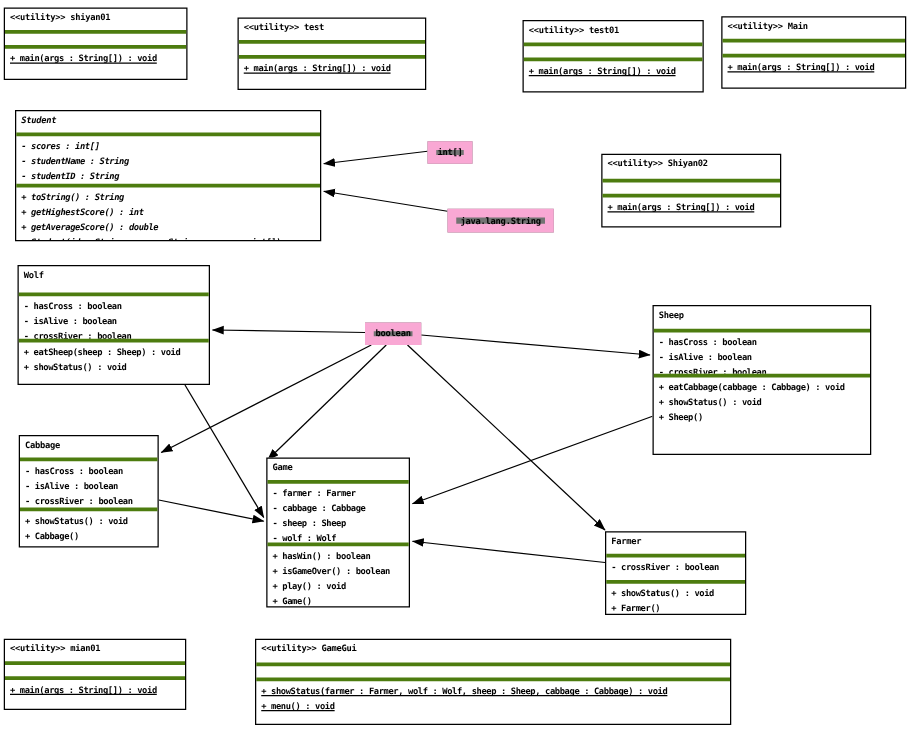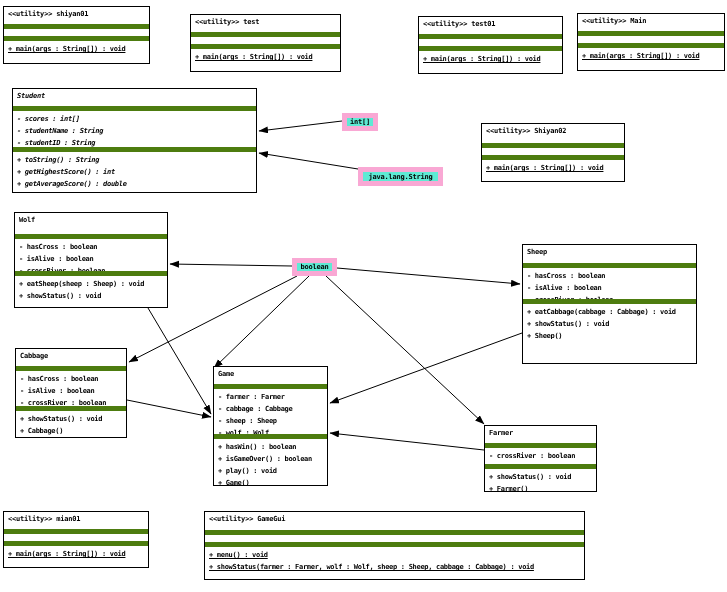--- a/index.html
+++ b/index.html
@@ -6,34 +6,34 @@
   #canvas{
     position:relative;width:727px;height:592px;background:#ffffff;
     font-family:"DejaVu Sans Mono","Liberation Mono",monospace;
     color:#000;overflow:hidden;
   }
   #edges{position:absolute;left:0;top:0;width:727px;height:592px;}
   .cls{
     position:absolute;box-sizing:border-box;border:1px solid #000;background:#fff;
   }
   .cls .sec{position:absolute;left:0;right:0;box-sizing:border-box;overflow:hidden;}
-  .cls .sec.bordered{border-top:5px solid #4d7c0f;}
+  .cls .sec.bordered{border-top:3px solid #4d7c0f;}
   .cls .title{
     font-size:7px;font-weight:bold;padding:3px 0 0 4px;white-space:nowrap;
     letter-spacing:-0.2px;
   }
   .line{
     font-size:7px;font-weight:bold;line-height:12px;height:12px;
     padding-left:4px;white-space:nowrap;letter-spacing:-0.3px;
   }
   .fields-sec{padding-top:2px;}
   .methods-sec{padding-top:2px;}
   .line.static{text-decoration:underline;}
   .tbox{
-    position:absolute;box-sizing:border-box;border:5px solid #f9a8d4;background:#5eead4;
+    position:absolute;box-sizing:border-box;border:7px solid #f9a8d4;background:#737373;
     font-size:7px;font-weight:bold;letter-spacing:-0.2px;
     display:flex;align-items:center;justify-content:center;white-space:nowrap;
   }
 </style>
 </head>
 <body>
 
 <div id="canvas">
   <svg id="edges" xmlns="http://www.w3.org/2000/svg" viewBox="0 0 727 592">
     <defs>
@@ -171,21 +171,21 @@
         <div class="sec title" style="top: 0px; height: 17px;">&lt;&lt;utility&gt;&gt; mian01</div>
         <div class="sec bordered fields-sec" style="top: 17px; height: 12px;"></div>
         <div class="sec bordered methods-sec" style="top: 29px; height: 26px;">
           <div class="line static">+ main(args : String[]) : void</div>
         </div>
       </div>
       <div class="cls" style="left: 204px; top: 511px; width: 381px; height: 69px;">
         <div class="sec title" style="top: 0px; height: 18px;">&lt;&lt;utility&gt;&gt; GameGui</div>
         <div class="sec bordered fields-sec" style="top: 18px; height: 12px;"></div>
         <div class="sec bordered methods-sec" style="top: 30px; height: 37px;">
+          <div class="line static">+ showStatus(farmer : Farmer, wolf : Wolf, sheep : Sheep, cabbage : Cabbage) : void</div>
           <div class="line static">+ menu() : void</div>
-          <div class="line static">+ showStatus(farmer : Farmer, wolf : Wolf, sheep : Sheep, cabbage : Cabbage) : void</div>
         </div>
       </div>
       <div class="tbox" style="left: 342px; top: 113px; width: 36px; height: 18px;">int[]</div>
       <div class="tbox" style="left: 358px; top: 167px; width: 85px; height: 19px;">java.lang.String</div>
       <div class="tbox" style="left: 292px; top: 258px; width: 45px; height: 18px;">boolean</div>
     </div>
 </div>
 
 </body></html>

